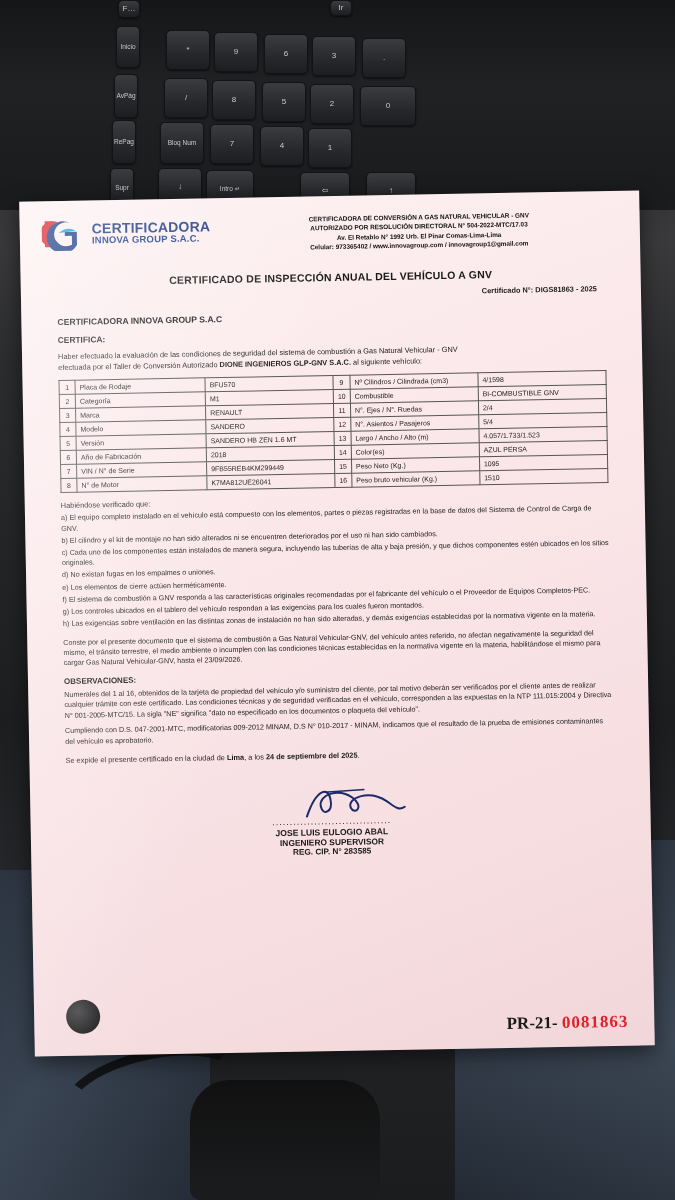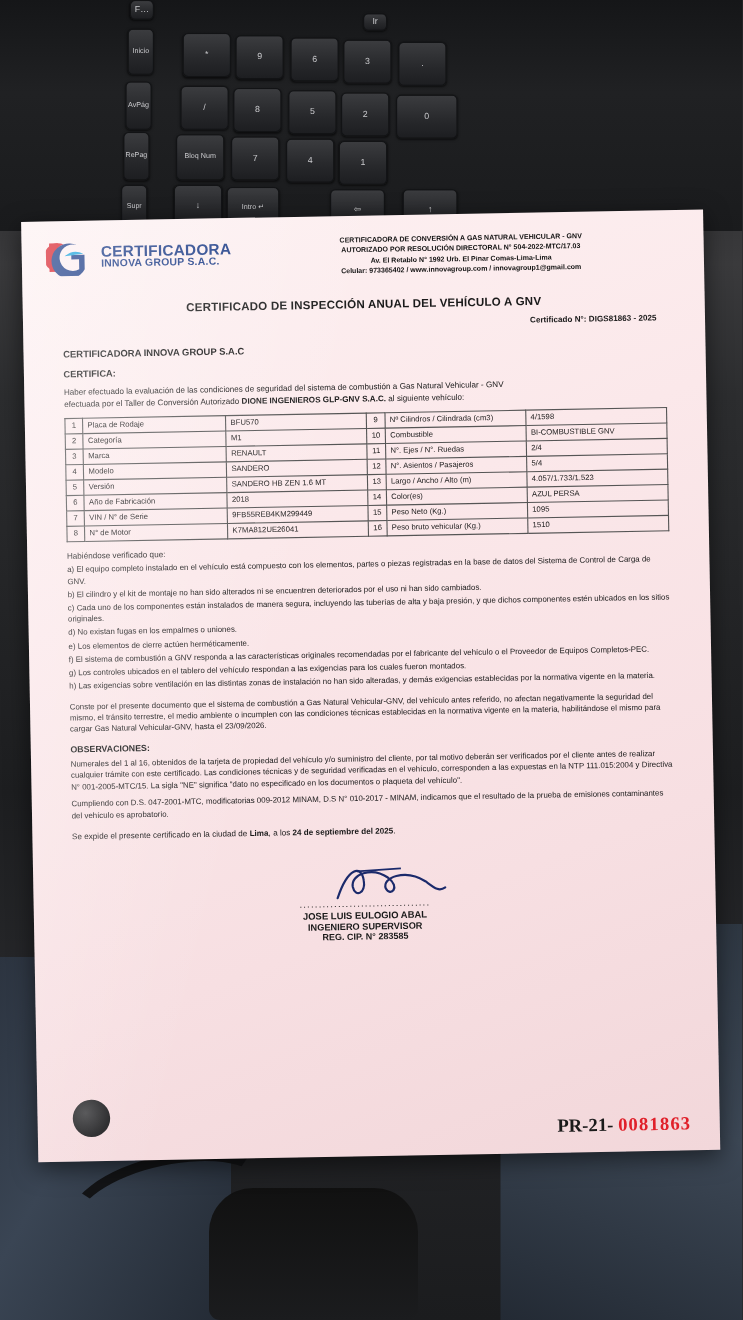--- a/index.html
+++ b/index.html
@@ -134,21 +134,21 @@
   .prnum .red { color:#e0202a; letter-spacing:1px; }
   .punch { position:absolute; left:32px; bottom:22px; width:34px; height:34px; border-radius:50%;
            background:radial-gradient(circle at 35% 35%, #4c4c4e, #232325 70%); }
 </style>
 </head>
 <body>
 
 <div id="photo-bg">
   <div class="kbd-area" id="kbd">
       <div class="kbd-key" style="left: 118px; top: 0px; width: 22px; height: 18px;">F…</div>
-      <div class="kbd-key" style="left: 330px; top: 12px; width: 22px; height: 16px;">Ir</div>
+      <div class="kbd-key" style="left: 330px; top: 0px; width: 22px; height: 16px;">Ir</div>
       <div class="kbd-key small" style="left: 116px; top: 26px; width: 24px; height: 42px;">Inicio</div>
       <div class="kbd-key" style="left: 166px; top: 30px; width: 44px; height: 40px;">*</div>
       <div class="kbd-key" style="left: 214px; top: 32px; width: 44px; height: 40px;">9</div>
       <div class="kbd-key" style="left: 264px; top: 34px; width: 44px; height: 40px;">6</div>
       <div class="kbd-key" style="left: 312px; top: 36px; width: 44px; height: 40px;">3</div>
       <div class="kbd-key" style="left: 362px; top: 38px; width: 44px; height: 40px;">.</div>
       <div class="kbd-key small" style="left: 114px; top: 74px; width: 24px; height: 44px;">AvPág</div>
       <div class="kbd-key" style="left: 164px; top: 78px; width: 44px; height: 40px;">/</div>
       <div class="kbd-key" style="left: 212px; top: 80px; width: 44px; height: 40px;">8</div>
       <div class="kbd-key" style="left: 262px; top: 82px; width: 44px; height: 40px;">5</div>

